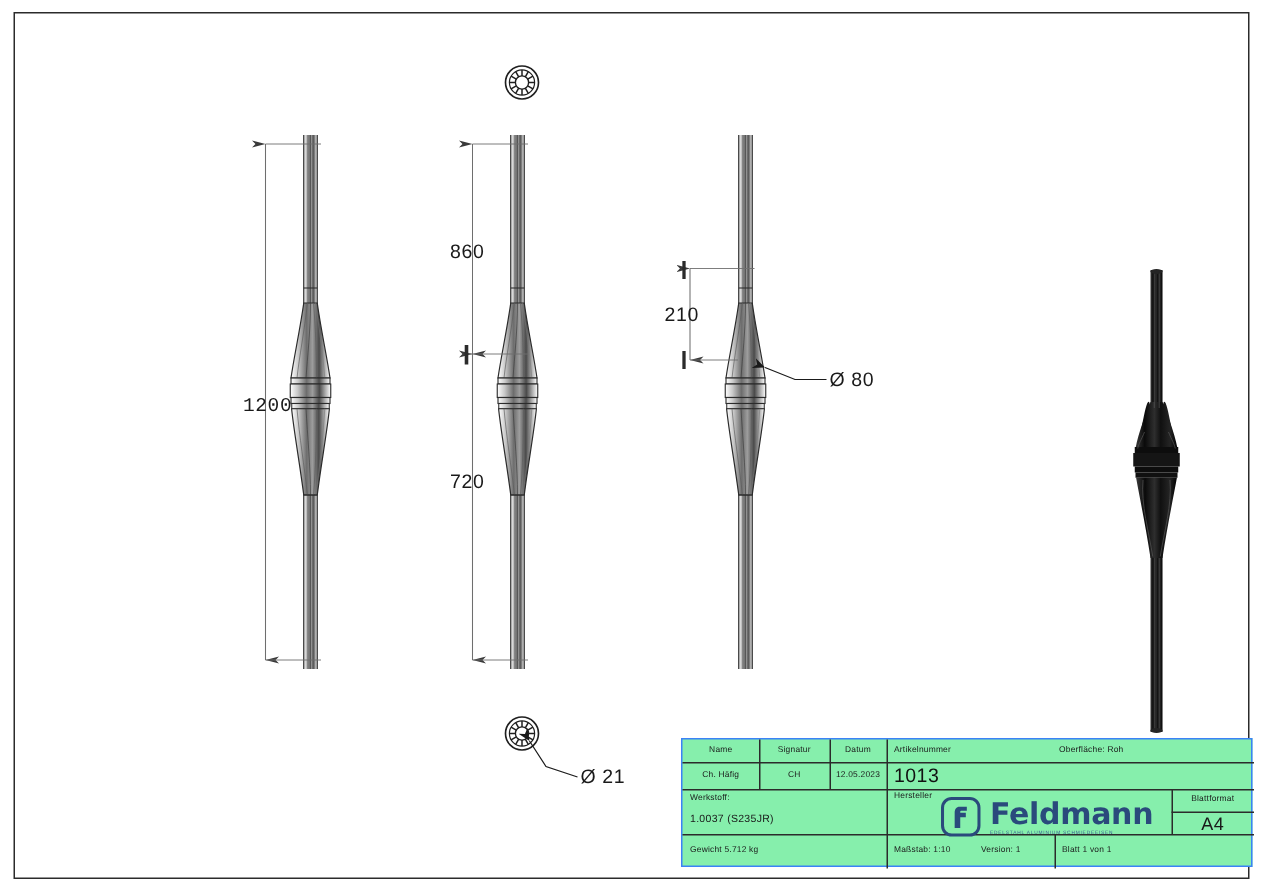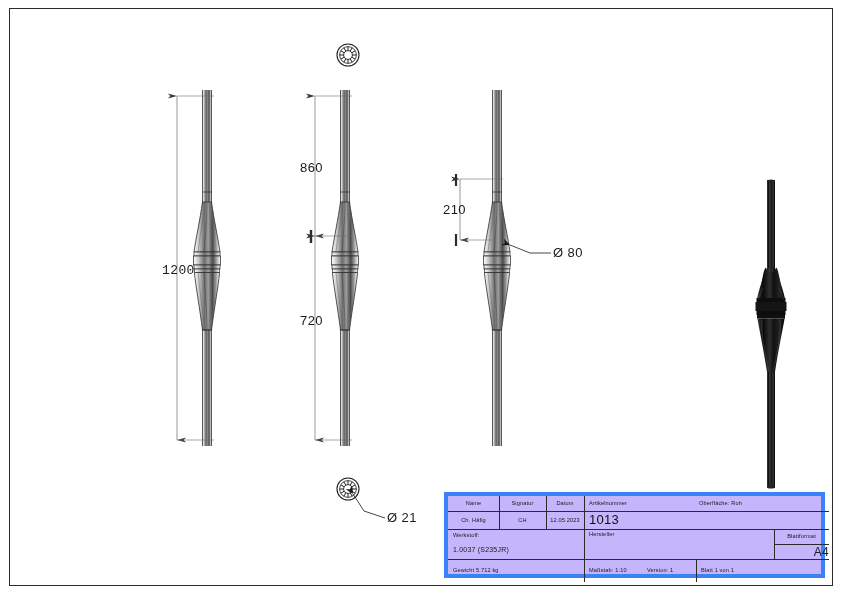--- a/index.html
+++ b/index.html
@@ -48,27 +48,27 @@
     font-family: "Liberation Sans", sans-serif;
     font-size: 13px;
     letter-spacing: 0.4px;
     color: #1a1a1a;
     white-space: nowrap;
   }
 
   
   #title-block {
     position: absolute;
-    left: 444px;
+    left: 454px;
     top: 492px;
     width: 381px;
     height: 86px;
-    border: 4px solid #3b82f6;
+    border: 1px solid #3b82f6;
     box-sizing: border-box;
-    background: #c4b5fd;
+    background: #86efac;
   }
   .tb-cell {
     position: absolute;
     box-sizing: border-box;
     font-size: 5.6px;
     color: #1a1a1a;
     letter-spacing: 0.15px;
     overflow: hidden;
     white-space: nowrap;
   }
@@ -369,32 +369,42 @@
     </div>
     <div class="tb-cell tb-val-mid" style="left:0; top:47px; width:136px; height:16px;">
       <span class="lbl" style="padding:3px 0 0 5px;">1.0037 (S235JR)</span>
     </div>
     <div class="tb-cell" style="left:136px; top:33px; width:100px; height:12px;">
       <span class="lbl" style="padding:2px 0 0 5px;">Hersteller</span>
     </div>
     <div class="tb-cell" style="left:326px; top:33px; width:55px; height:15px; text-align:center;">
       <span class="lbl" style="padding:4px 0 0 0;">Blattformat</span>
     </div>
-    <div class="tb-cell tb-val-a4" style="left:326px; top:48px; width:55px; height:15px; text-align:right;">
+    <div class="tb-cell tb-val-a4" style="left:326px; top:48px; width:55px; height:15px; text-align:center;">
       <span class="lbl" style="padding:1px 0 0 0;">A4</span>
     </div>
 
     <div class="tb-cell" style="left:0; top:63px; width:136px; height:23px;">
       <span class="lbl" style="padding:8px 0 0 5px;">Gewicht 5.712 kg</span>
     </div>
     <div class="tb-cell" style="left:136px; top:63px; width:60px; height:23px;">
       <span class="lbl" style="padding:8px 0 0 5px;">Maßstab: 1:10</span>
     </div>
     <div class="tb-cell" style="left:196px; top:63px; width:52px; height:23px;">
       <span class="lbl" style="padding:8px 0 0 3px;">Version: 1</span>
     </div>
     <div class="tb-cell" style="left:248px; top:63px; width:80px; height:23px;">
       <span class="lbl" style="padding:8px 0 0 5px;">Blatt 1 von 1</span>
     </div>
 
+    <div id="logo-wrap" style="left:172px; top:38px;">
+      <svg id="logo-mark" viewBox="0 0 40 40">
+        <rect x="2" y="2" width="36" height="36" rx="9" ry="9" fill="none" stroke="#2a4a7c" stroke-width="3"></rect>
+        <path d="M26,10 L19,10 C15.5,10 14,12.5 14,16 L14,31 L19.5,31 L19.5,20.5 L25,20.5 L25,16 L19.5,16 L19.5,15 C19.5,14.2 20,14 20.8,14 L26,14 Z" fill="#2a4a7c"></path>
+      </svg>
+      <div id="logo-text-wrap">
+        <div id="logo-word">Feldmann</div>
+        <div id="logo-tag">EDELSTAHL ALUMINIUM SCHMIEDEEISEN</div>
+      </div>
+    </div>
 
   </div>
 </div>
 
 </body></html>

